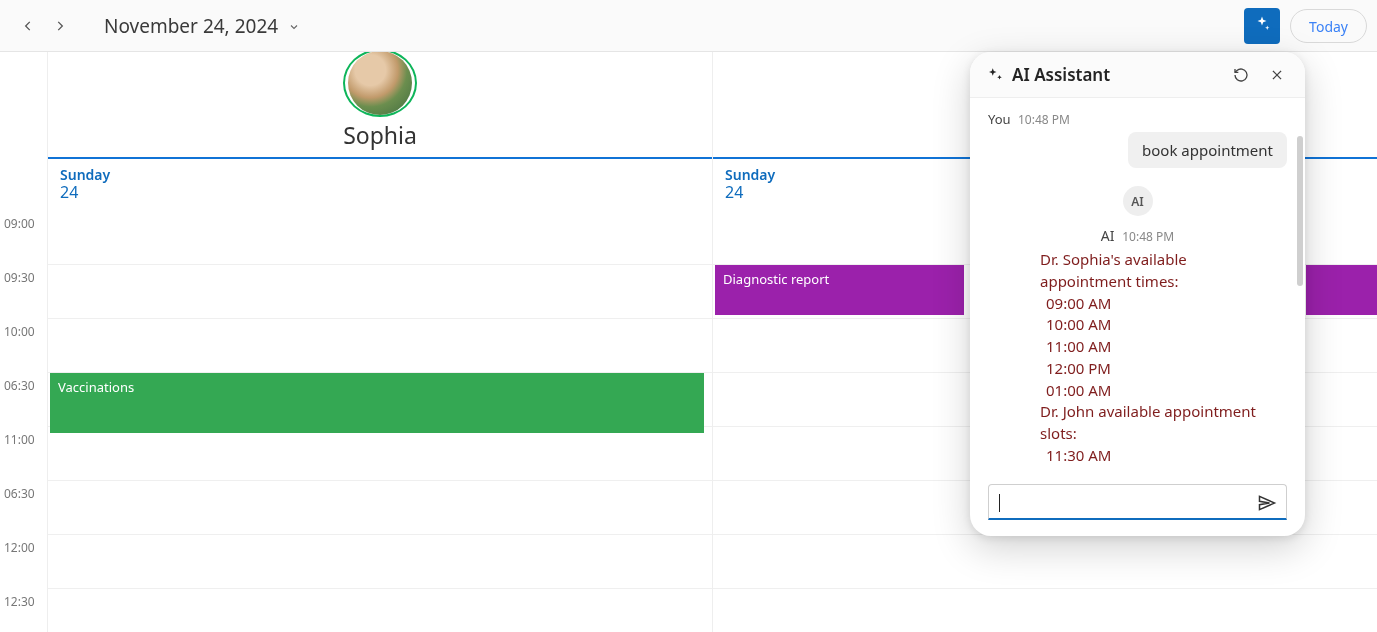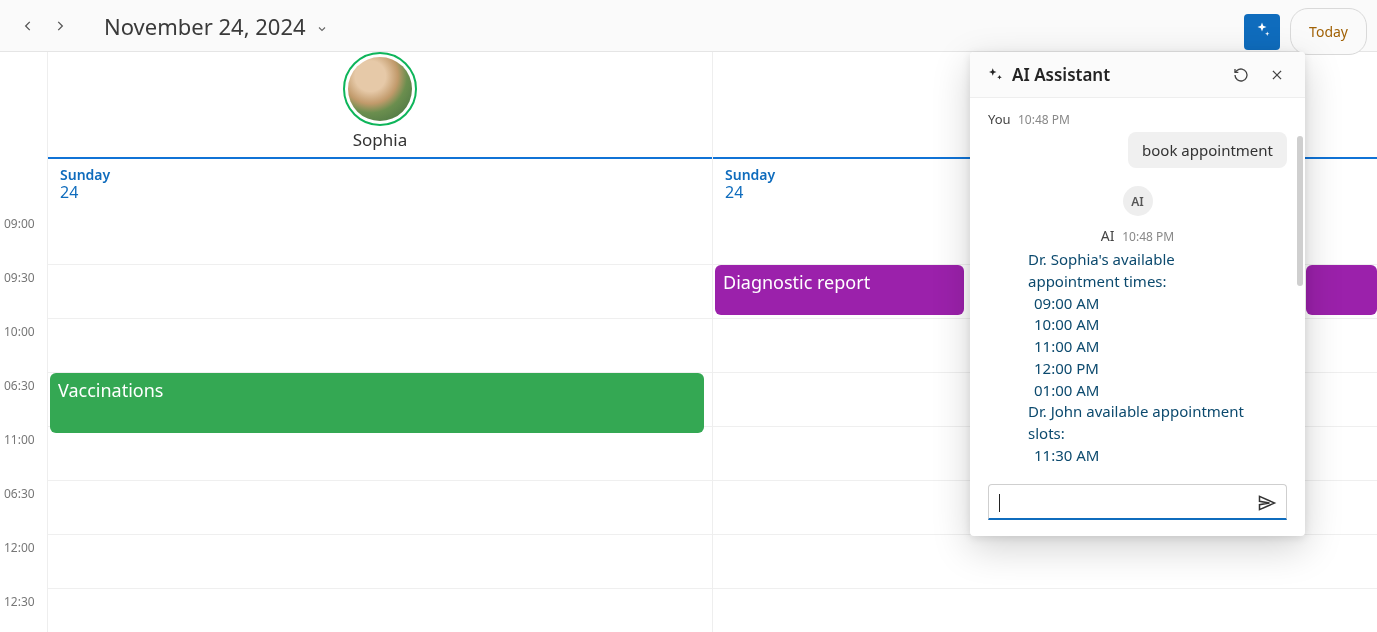--- a/index.html
+++ b/index.html
@@ -25,21 +25,21 @@
   }
   .nav-btn {
     width: 32px; height: 32px;
     display: inline-flex; align-items: center; justify-content: center;
     color: #555; cursor: pointer;
     border-radius: 4px;
   }
   .nav-btn svg { stroke: currentColor; }
   .toolbar-title {
     margin-left: 28px;
-    font-size: 22px;
+    font-size: 19px;
     font-weight: 400;
     color: #3a3a3a;
     display: flex;
     align-items: flex-start;
     gap: 10px;
     cursor: pointer;
   }
   .toolbar-title .chev { color: #666; }
   .toolbar-right {
     position: absolute;
@@ -49,26 +49,26 @@
     gap: 10px;
   }
   .ai-launch {
     width: 36px; height: 36px;
     background: #0f6cbd;
     border-radius: 4px;
     display: flex; align-items: center; justify-content: center;
     color: #fff; cursor: pointer;
   }
   .today-btn {
-    height: 47px;
+    height: 34px;
     padding: 0 18px;
     border: 1px solid #d9d9d9;
     background: #fafafa;
     border-radius: 18px;
-    color: #a16207;
+    color: #3b82f6;
     display: flex; align-items: center;
     cursor: pointer;
   }
 
   
   .sched {
     position: absolute;
     top: 52px;
     left: 0;
     right: 0;
@@ -111,21 +111,21 @@
     width: 74px; height: 74px;
     border-radius: 50%;
     border: 2px solid #0eb55a;
     display:flex;align-items:center;justify-content:center;
   }
   .avatar-inner {
     width: 64px; height: 64px; border-radius: 50%;
     background: radial-gradient(circle at 35% 30%, #e6c9a8 0%, #e6c9a8 25%, #c19a6b 45%, #6b8e4e 60%, #3f6b3f 100%);
   }
   .resource-name {
-    font-size: 17px;
+    font-size: 23px;
     color: #333;
   }
   .resource-header.empty {
     
     justify-content: center;
   }
 
   .day-header {
     height: 52px;
     padding: 6px 12px 0 12px;
@@ -140,39 +140,39 @@
     flex: 1;
   }
   .slot {
     height: 54px;
     border-bottom: 1px solid #efefef;
   }
 
   .event {
     position: absolute;
     left: 2px; right: 8px;
-    border-radius: 6px;
+    border-radius: 0;
     color: #fff;
-    font-size: 18px;
+    font-size: 13px;
     padding: 5px 8px;
     overflow: hidden;
     cursor: pointer;
   }
   .event.green { background:#34a853; }
   .event.purple { background:#9b21ab; }
 
   
   .ai-panel {
     position: absolute;
     top: 52px;
     left: 970px;
     width: 335px;
     height: 484px;
     background: #fff;
-    border-radius: 4px;
+    border-radius: 21px;
     box-shadow: 0 12px 38px rgba(0,0,0,0.18), 0 2px 8px rgba(0,0,0,0.10);
     display: flex;
     flex-direction: column;
     overflow: hidden;
   }
   .ai-head {
     height: 46px;
     border-bottom: 1px solid #eee;
     display:flex; align-items:center;
     padding: 0 14px 0 16px;
@@ -226,24 +226,24 @@
     flex-direction:column;
   }
   .ai-avatar {
     width:30px;height:30px;border-radius:50%;
     background:#eee;color:#555;font-size:12px;font-weight:600;
     display:flex;align-items:center;justify-content:center;
   }
   .msg-ai-meta { font-size:14px; color:#444; }
   .msg-ai-meta .time{ color:#888; font-size:12px; margin-left:4px;}
   .ai-reply {
-    margin-left:40px;
+    margin-left:52px;
     font-size:15px;
     line-height:1.45;
-    color:#0c4a6e;
+    color:#7f1d1d;
     max-width: 230px;
   }
   .ai-reply .slot-line{ padding-left:6px; }
 
   .ai-input-wrap{
     padding:10px 18px 16px 18px;
   }
   .ai-input{
     position:relative;
     border:1px solid #cfcfcf;

